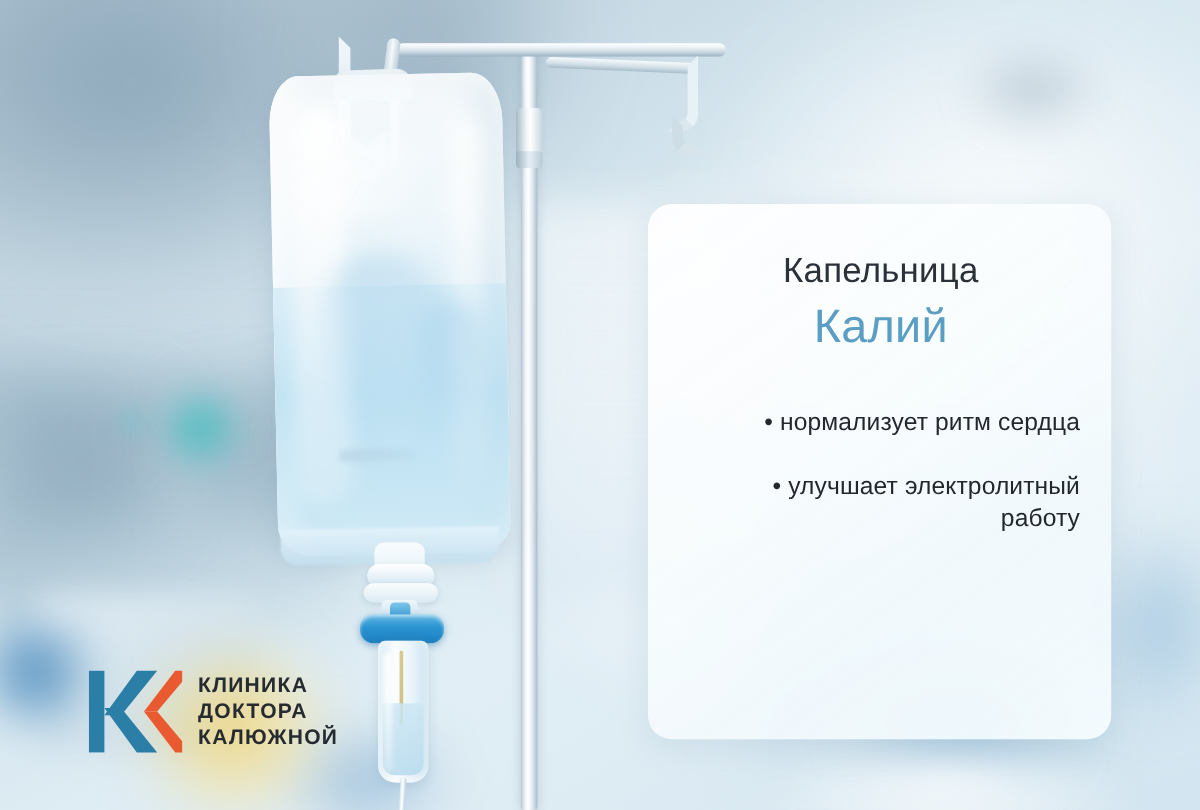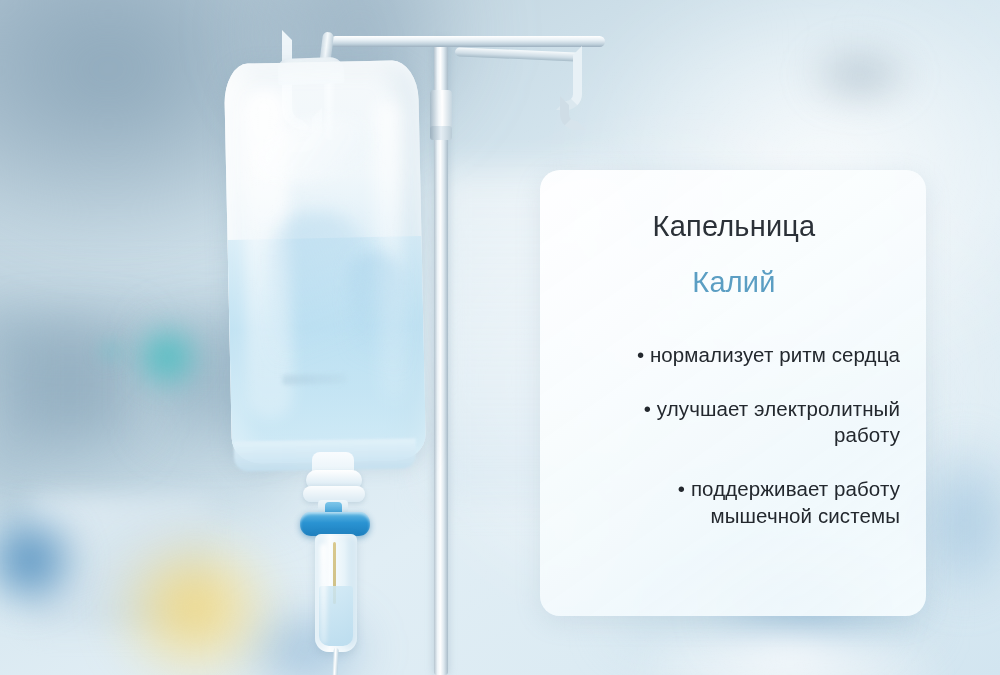--- a/index.html
+++ b/index.html
@@ -285,26 +285,26 @@
   .title{
     text-align:center;
     font-size:29px;
     font-weight:400;
     color:#2b3138;
     letter-spacing:.2px;
     line-height:1.25;
   }
   .subtitle{
     text-align:center;
-    font-size:29px;
+    font-size:39px;
     font-weight:400;
     color:#5b9ec3;
     letter-spacing:.2px;
     line-height:1.3;
-    margin-top:20px;
+    margin-top:4px;
   }
   .bullets{
     margin-top:40px;
     padding-left:14px;
     text-align:right;
   }
   .bullet{
     font-size:20.5px;
     color:#23282e;
     line-height:1.30;
@@ -394,19 +394,36 @@
     <div class="tube"></div>
   </div>
 
   <div class="card">
     <div class="card-inner">
       <div class="title">Капельница</div>
       <div class="subtitle">Калий</div>
       <div class="bullets">
         <div class="bullet">• нормализует ритм сердца</div>
         <div class="bullet">• улучшает электролитный работу</div>
-        <div class="bullet">• поддерживает работу мышечной системы</div>
       </div>
     </div>
   </div>
 
+  <div class="logo">
+    <div class="logo-mark">
+      <svg width="78" height="74" viewBox="0 0 78 74" xmlns="http://www.w3.org/2000/svg">
+
+        <rect x="0" y="3" width="13" height="68" fill="#2b7ea6"></rect>
+        <polygon points="13,40 40,3 57,3 27,40" fill="#2b7ea6"></polygon>
+        <polygon points="13,34 40,71 57,71 27,34" fill="#2b7ea6"></polygon>
+
+        <polygon points="46,37 72,3 78,3 78,12 57,37" fill="#ea5a31"></polygon>
+        <polygon points="46,37 72,71 78,71 78,62 57,37" fill="#ea5a31"></polygon>
+      </svg>
+    </div>
+    <div class="logo-text">
+      <div>КЛИНИКА</div>
+      <div>ДОКТОРА</div>
+      <div>КАЛЮЖНОЙ</div>
+    </div>
+  </div>
 
 </div>
 
 </body></html>

